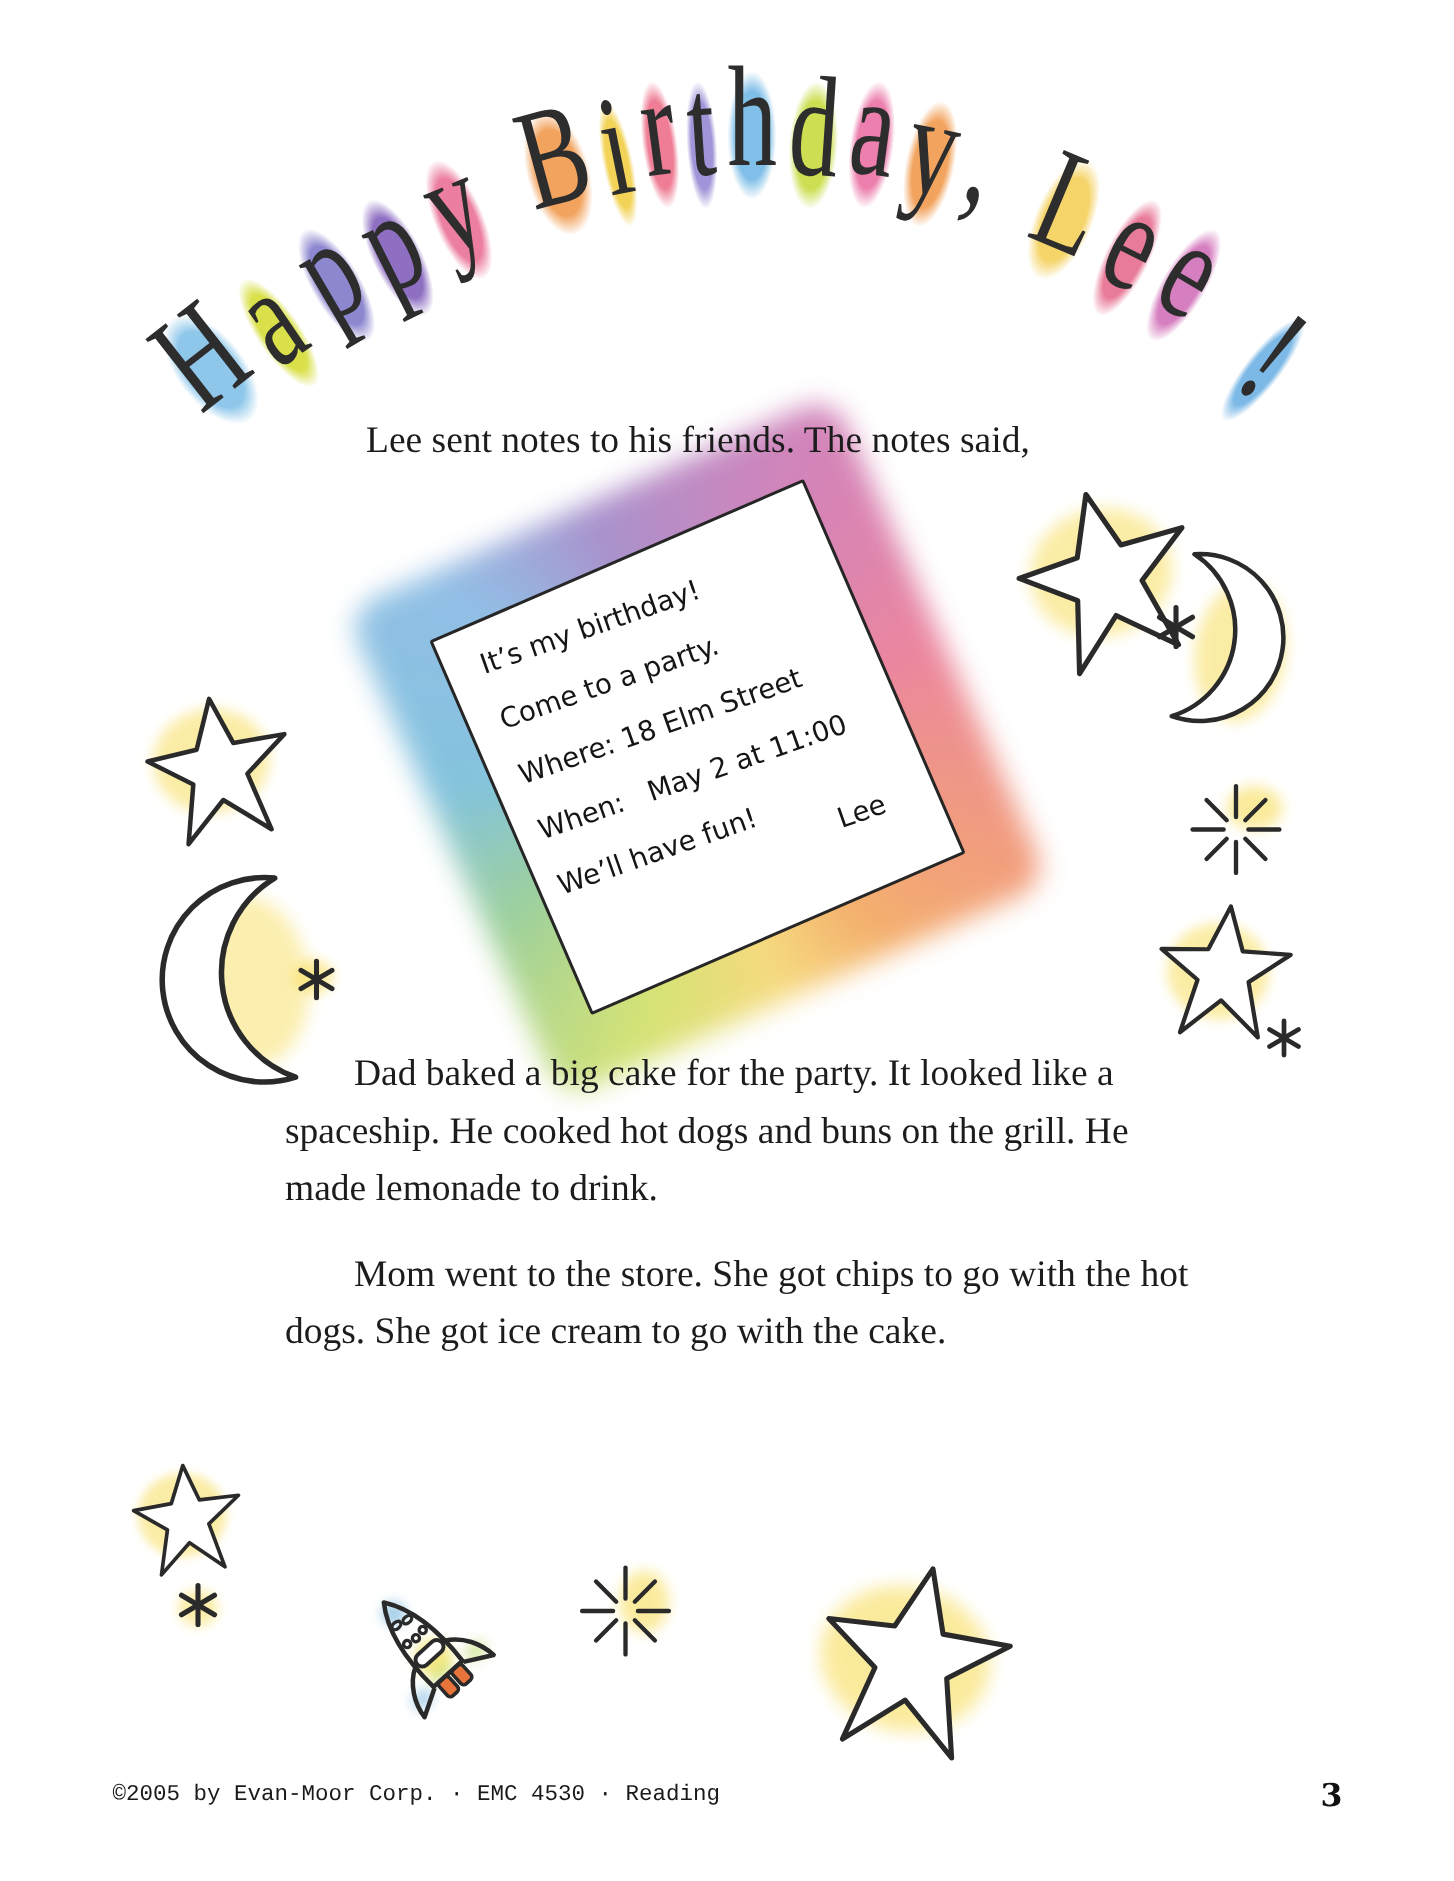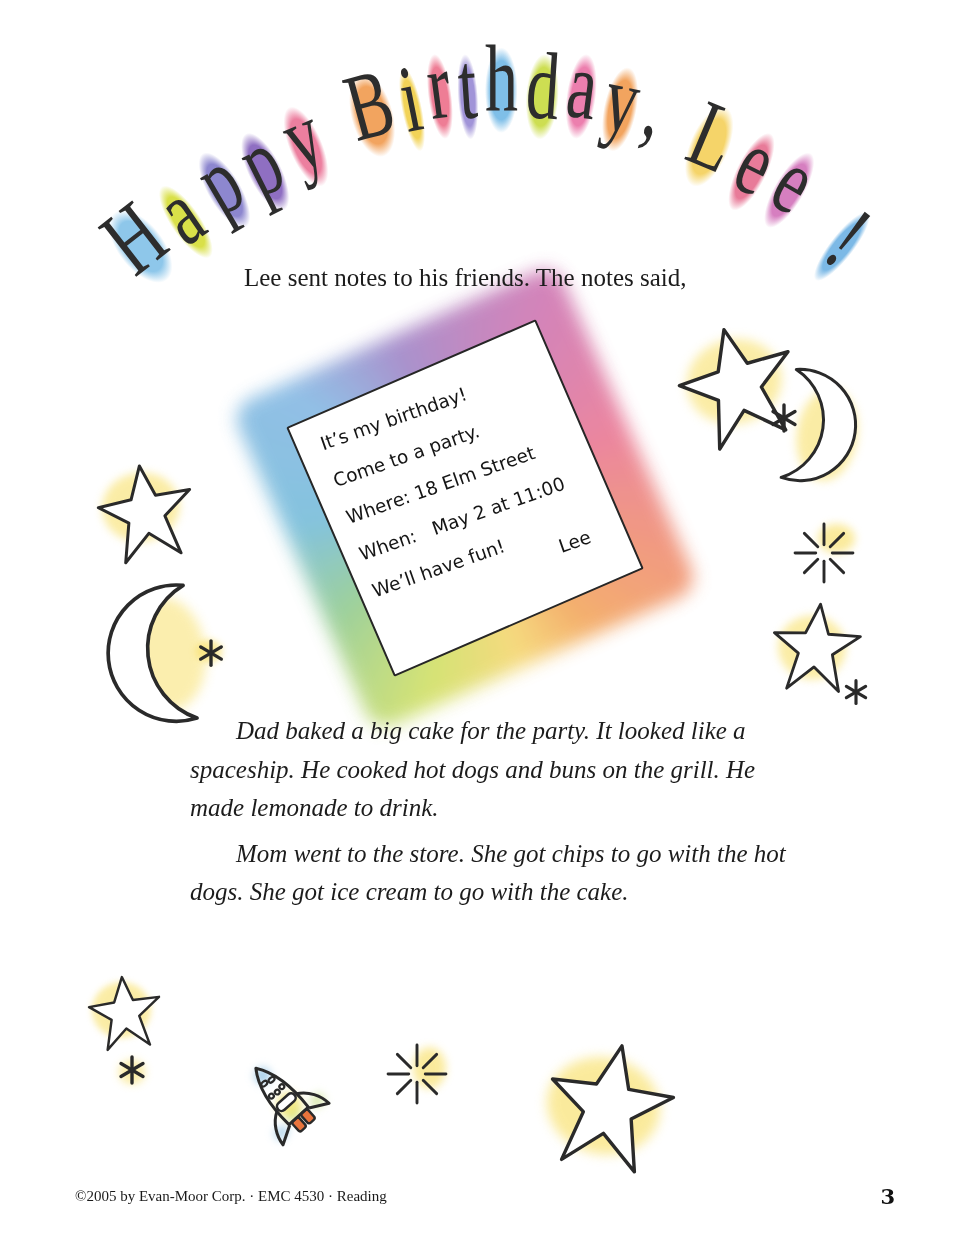--- a/index.html
+++ b/index.html
@@ -25,30 +25,30 @@
     font-family:"Liberation Serif", serif;
     font-size:66px; font-weight:400; color:#2d2d2d;
     padding:8px 3px; letter-spacing:0;
     background-repeat:no-repeat;
     transform-origin:50% 80%;
   }
   .tl.sp { width:18px; }
 
   
   .intro-line {
-    position:absolute; left:244px; top:258px;
+    position:absolute; left:244px; top:274px;
     font-size:25px; line-height:39px; z-index:2;
   }
   .story {
-    position:absolute; left:190px; top:712px; width:660px; z-index:2;font-style:italic;
+    position:absolute; left:190px; top:697px; width:660px; z-index:2;
   }
   .story p {
     font-size:25px; line-height:38.5px;
     white-space:pre-line; text-indent:46px;
-    margin-top:7px;
+    margin-top:18px;
   }
   .story p:first-child { margin-top:0; }
 
   
   .note-wrap {
     position:absolute; left:287px; top:320px;
     width:356px; height:356px;
     transform:rotate(-24deg);
     z-index:1;
   }
@@ -79,21 +79,21 @@
     font-size:18.5px; color:#151515;
   }
 
   
   .deco { position:absolute; z-index:0; }
   .deco svg { overflow:visible; display:block; }
 
   
   .footer-copy {
     position:absolute; left:75px; top:1188px;
-    font-family:Liberation Serif, serif;
+    font-family:Liberation Mono, monospace;
     font-size:15px; color:#1a1a1a; z-index:2;
   }
   .page-num {
     position:absolute; right:74px; top:1184px;
     font-family:"DejaVu Serif", serif;
     font-size:21px; font-weight:bold; color:#111; z-index:2;
   }
 </style>
 </head>
 <body>

